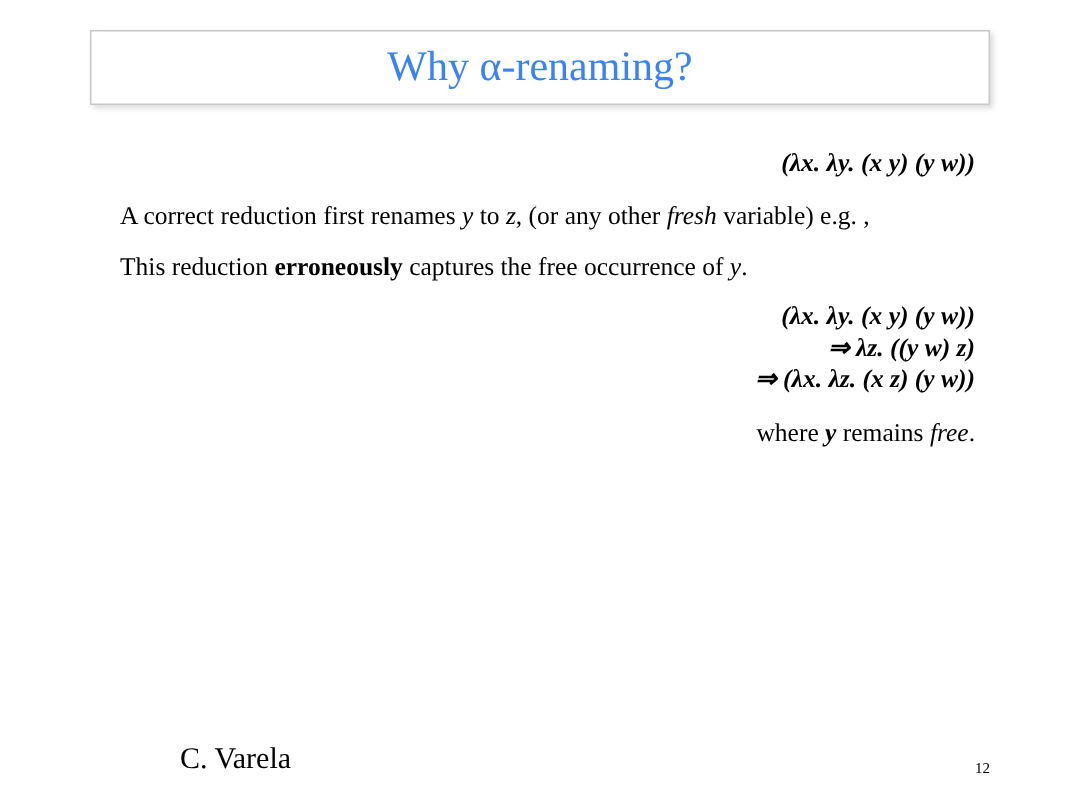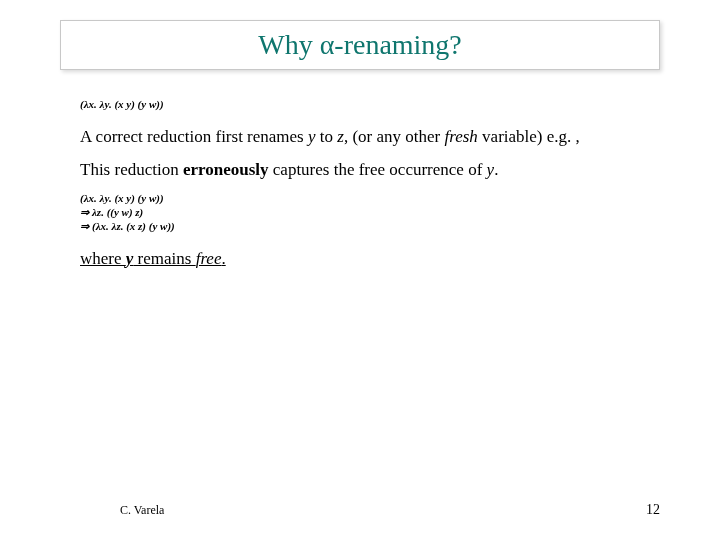--- a/index.html
+++ b/index.html
@@ -23,57 +23,56 @@
     border: 1px solid #c8c8c8;
     box-shadow: 2px 2px 4px rgba(0,0,0,0.15);
     padding: 8px 10px;
     margin: 0 auto 28px auto;
     text-align: center;
   }
   .title-box h1 {
     margin: 0;
     font-size: 28px;
     font-weight: normal;
-    color: #0f766e;
+    color: #3b82f6;
   }
   .body {
     font-size: 17px;
     line-height: 1.25;
     margin-left: 20px;
     margin-right: 10px;
   }
   .para {
     margin-bottom: 12px;
   }
   .formula {
-    text-align: left;
+    text-align: right;
     font-weight: bold;
     font-style: italic;
     margin: 6px 0 14px 0;
-    font-size: 11px;
+    font-size: 17px;
   }
   .formula .line {
     display: block;
   }
   .where {
-    text-align: left;
+    text-align: right;
     margin: 6px 0 8px 0;
-    text-decoration: underline;
   }
   .footer-left {
     position: absolute;
     bottom: 22px;
     left: 120px;
-    font-size: 12px;
+    font-size: 20px;
   }
   .footer-right {
     position: absolute;
     bottom: 22px;
     right: 60px;
-    font-size: 14px;
+    font-size: 10px;
   }
   
   em { font-style: italic; }
   strong { font-weight: bold; }
 </style>
 </head>
 <body>
 
 <div class="slide">
 

